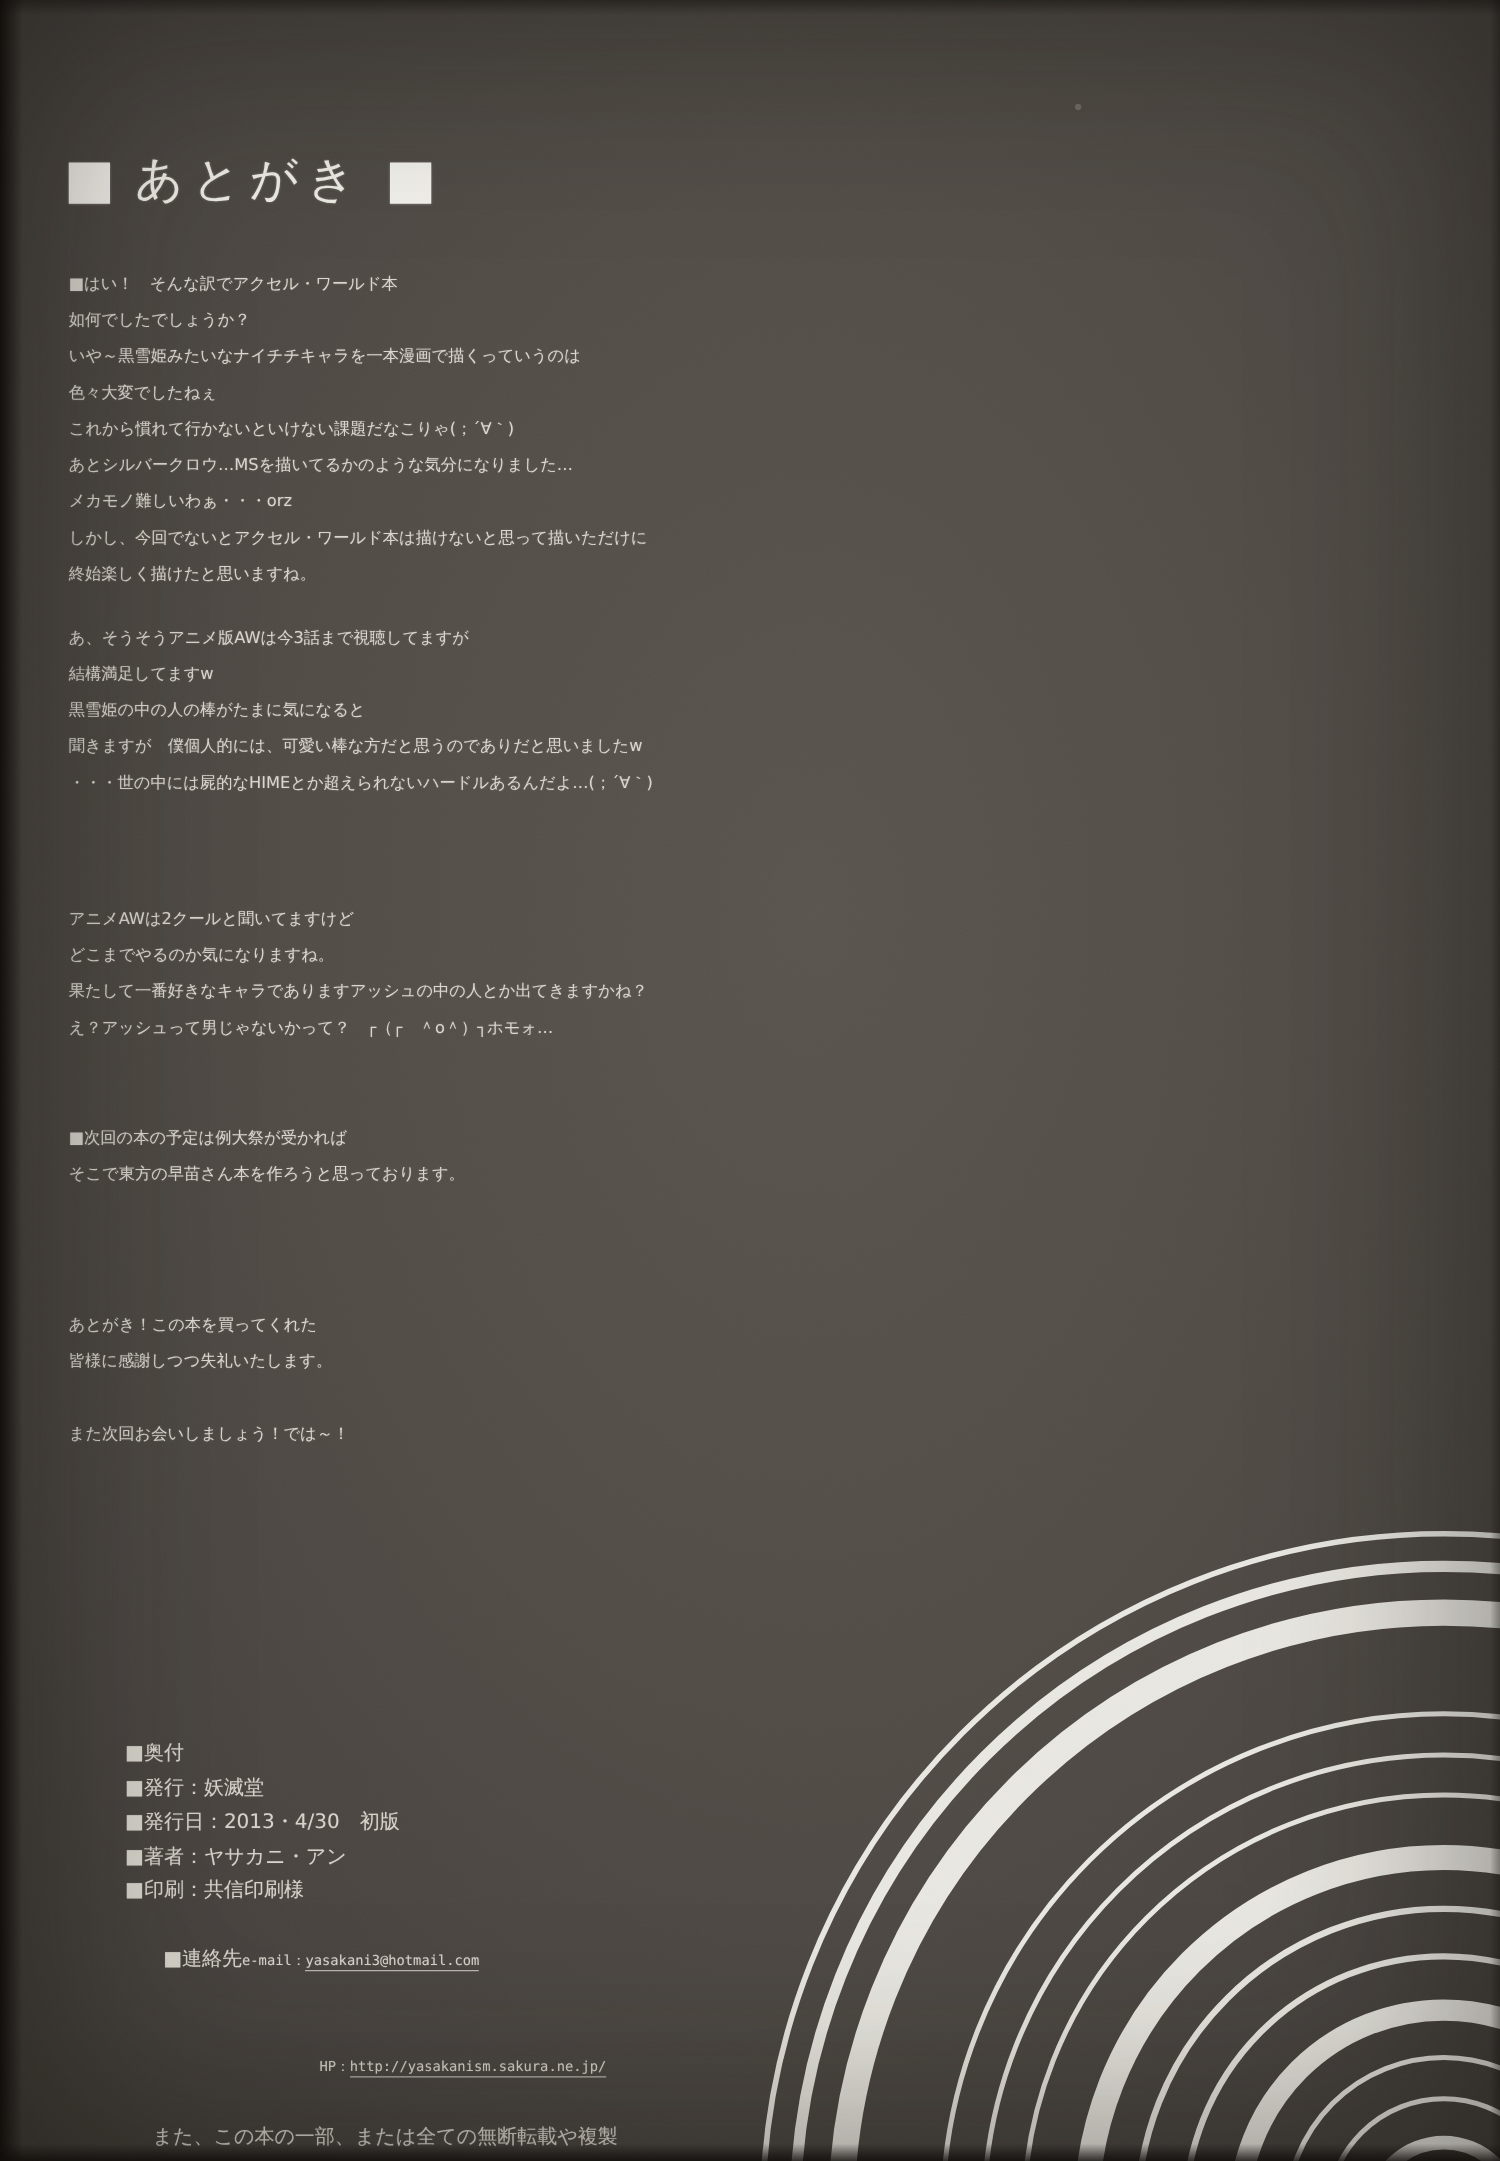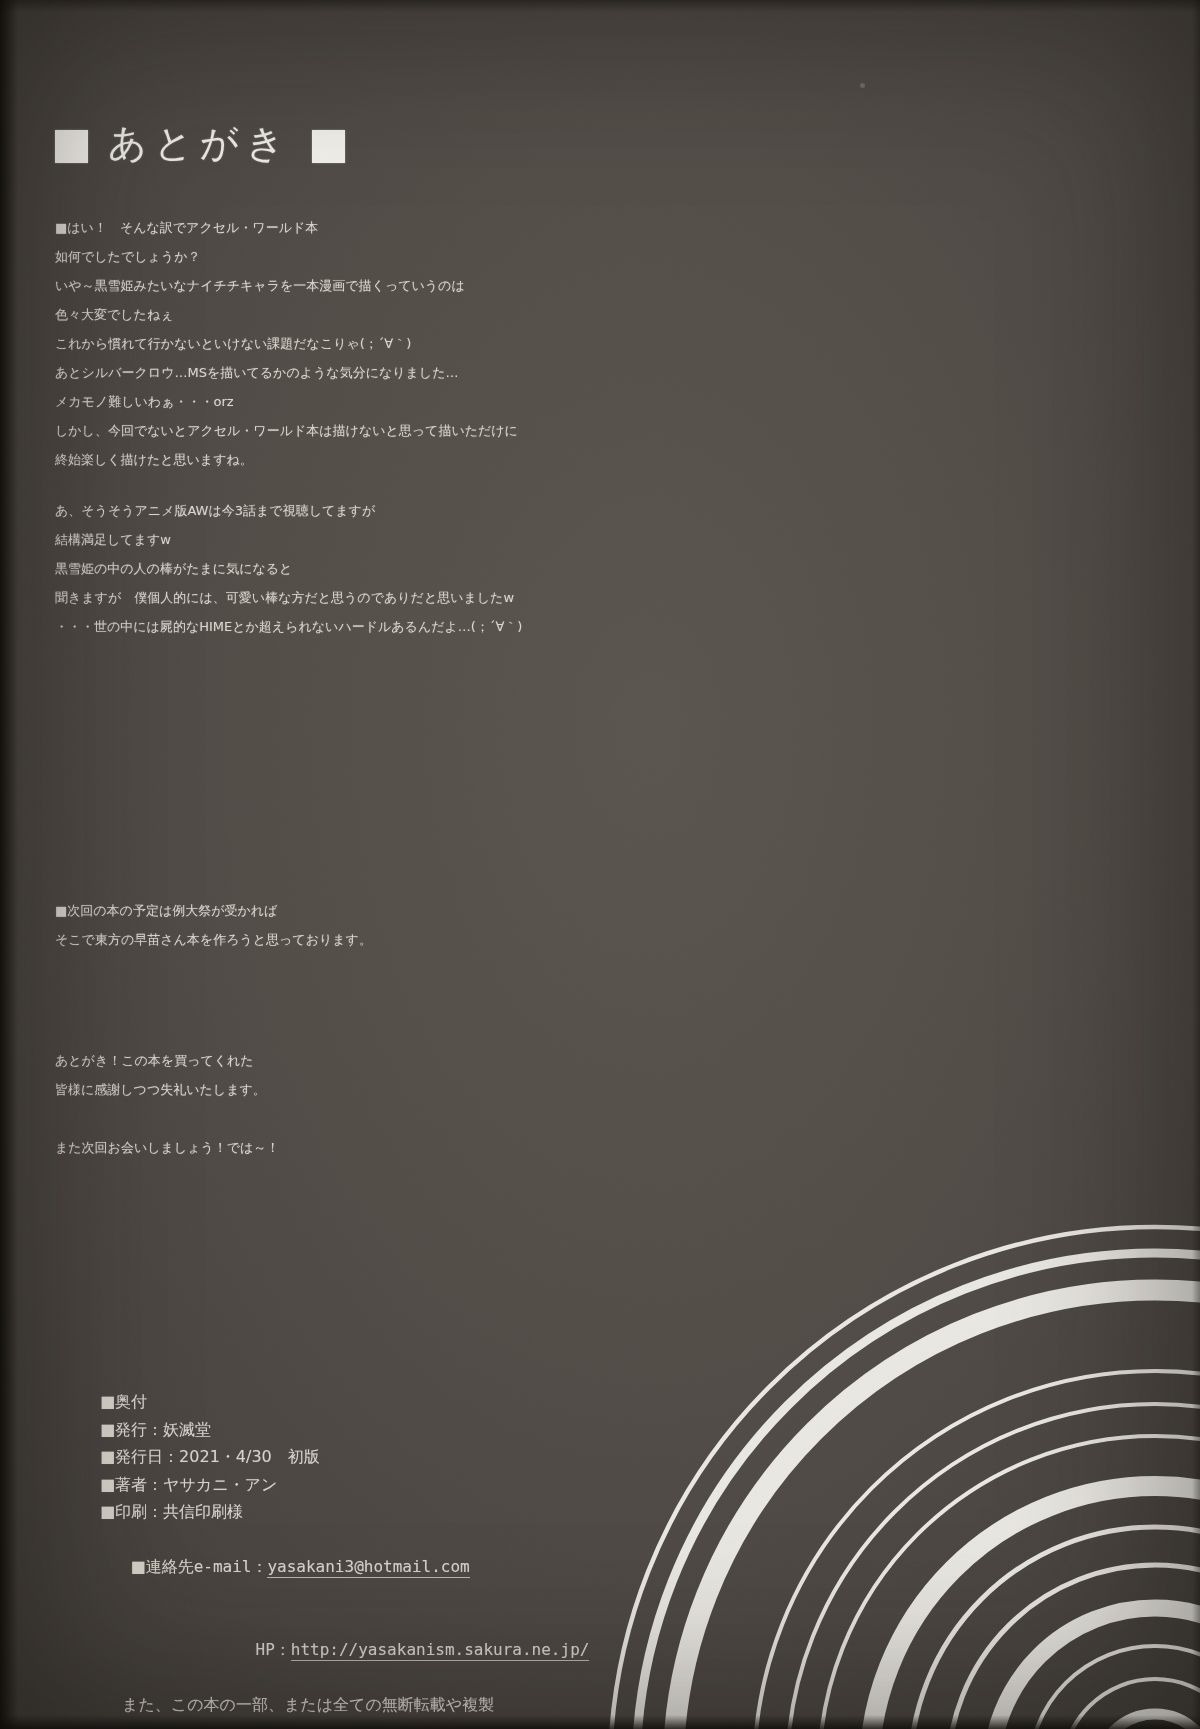--- a/index.html
+++ b/index.html
@@ -58,21 +58,21 @@
   
   .colophon{
     position:absolute;left:100px;top:1388px;width:560px;
     font-size:16px;line-height:27.5px;
     color:#d7d3cb;
     text-shadow:0 0 1px rgba(235,230,220,0.3);
   }
   .c-row{white-space:pre;}
   .c-contact-label{}
   .c-hp{padding-left:125px;}
-  .mono{font-family:"DejaVu Sans Mono", monospace;font-size:16px;}
+  .mono{font-family:"DejaVu Sans Mono", monospace;font-size:11px;}
   .u{border-bottom:1px solid rgba(215,211,203,0.8);padding-bottom:1px;}
   .c-indent{padding-left:22px;}
 
   .speck{position:absolute;left:860px;top:83px;width:5px;height:5px;
     border-radius:50%;background:#716c64;}
 </style>
 </head>
 <body>
 
 <div class="page">
@@ -109,31 +109,35 @@
 これから慣れて行かないといけない課題だなこりゃ(；´∀｀)
 あとシルバークロウ…MSを描いてるかのような気分になりました…
 メカモノ難しいわぁ・・・orz
 しかし、今回でないとアクセル・ワールド本は描けないと思って描いただけに
 終始楽しく描けたと思いますね。</div>
   <div class="para p2">あ、そうそうアニメ版AWは今3話まで視聴してますが
 結構満足してますw
 黒雪姫の中の人の棒がたまに気になると
 聞きますが　僕個人的には、可愛い棒な方だと思うのでありだと思いましたw
 ・・・世の中には屍的なHIMEとか超えられないハードルあるんだよ…(；´∀｀)</div>
+  <div class="para p3">アニメAWは2クールと聞いてますけど
+どこまでやるのか気になりますね。
+果たして一番好きなキャラでありますアッシュの中の人とか出てきますかね？
+え？アッシュって男じゃないかって？　┌（┌　＾o＾）┐ホモォ…</div>
   <div class="para p4">■次回の本の予定は例大祭が受かれば
 そこで東方の早苗さん本を作ろうと思っております。</div>
   <div class="para p5">あとがき！この本を買ってくれた
 皆様に感謝しつつ失礼いたします。
 
 また次回お会いしましょう！では～！</div>
 
   <section class="colophon">
     <div class="c-row">■奥付</div>
     <div class="c-row">■発行：妖滅堂</div>
-    <div class="c-row">■発行日：2021・4/30　初版</div>
+    <div class="c-row">■発行日：2013・4/30　初版</div>
     <div class="c-row">■著者：ヤサカニ・アン</div>
     <div class="c-row">■印刷：共信印刷様</div>
     <div class="c-row">
       <span class="c-contact-label">■連絡先</span><span class="mono">e-mail：</span><span class="mono u">yasakani3@hotmail.com</span>
     </div>
     <div class="c-row c-hp">
       <span class="mono">HP：</span><span class="mono u">http://yasakanism.sakura.ne.jp/</span>
     </div>
     <div class="c-row c-indent">また、この本の一部、または全ての無断転載や複製</div>
 

